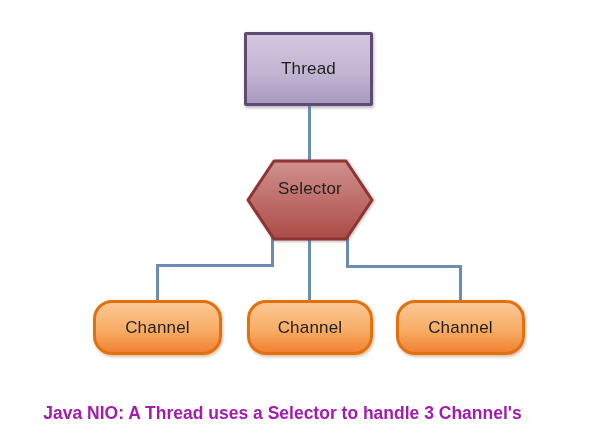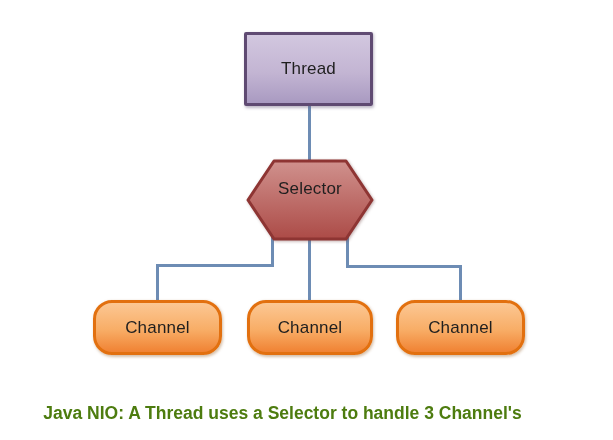--- a/index.html
+++ b/index.html
@@ -72,21 +72,21 @@
   #channel-2 { left: 247px; width: 126px; }
   #channel-3 { left: 396px; }
   
   .caption {
     position: absolute;
     left: 0; top: 403px;
     width: 565px;
     text-align: center;
     font-size: 17.5px;
     font-weight: bold;
-    color: #4d7c0f;
+    color: #a21caf;
   }
 </style>
 </head>
 <body>
 
 <div class="canvas">
 
   <div class="edge v" id="e-thread-sel"></div>
   <div class="edge v" id="e-l-v1"></div>
   <div class="edge h" id="e-l-h1"></div>

